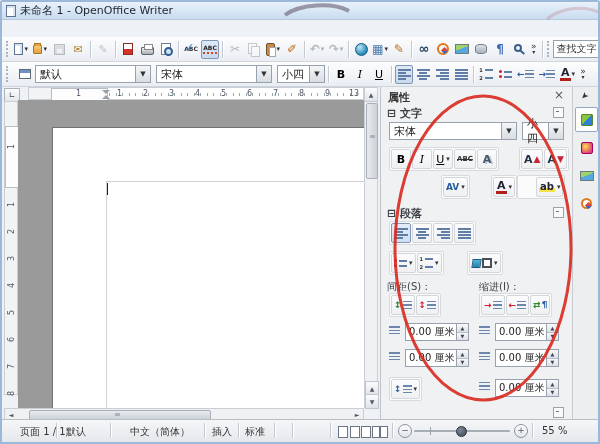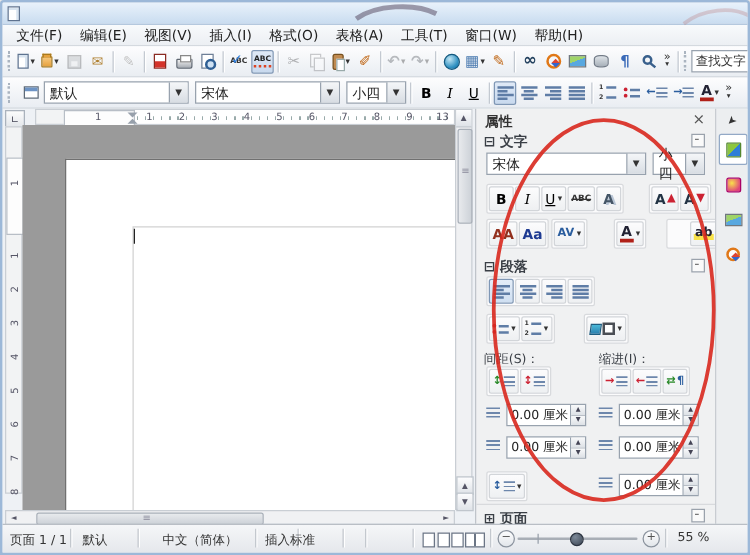--- a/index.html
+++ b/index.html
@@ -142,33 +142,23 @@
   .zbtn{position:absolute;top:4px;width:12px;height:12px;border-radius:50%;border:1px solid #8b939e;color:#555;font-size:9px;line-height:10px;text-align:center;background:linear-gradient(#fdfdfe,#e2e6ea);}
   svg.anno{position:absolute;left:0;top:0;pointer-events:none;}
 </style>
 </head>
 <body>
 
 <div class="app">
 
   <div class="abs titlebar">
     <span class="mi mi-doc"></span>
+    <span class="title-txt">未命名 1 - OpenOffice Writer</span>
   </div>
 
-  <div class="abs menubar">
-    <span class="menu-item">文件(F)</span>
-    <span class="menu-item">编辑(E)</span>
-    <span class="menu-item">视图(V)</span>
-    <span class="menu-item">插入(I)</span>
-    <span class="menu-item">格式(O)</span>
-    <span class="menu-item">表格(A)</span>
-    <span class="menu-item">工具(T)</span>
-    <span class="menu-item">窗口(W)</span>
-    <span class="menu-item">帮助(H)</span>
-  </div>
 
   <div class="abs tb" style="top:35px;">
     <span class="grip"></span>
     <span class="tbtn">
         <span class="mi mi-doc"></span>
         <span class="caret">▾</span>
       </span>
     <span class="tbtn">
         <span class="mi mi-folder"></span>
         <span class="caret">▾</span>
@@ -437,37 +427,33 @@
         <span class="sbtn2">
             <span class="bI" style="color:#234;">A</span>
             <span class="ga rd">▲</span>
           </span>
         <span class="sbtn2">
             <span class="bI" style="color:#234;">A</span>
             <span class="ga rd">▼</span>
           </span>
       </span>
 
-      <span class="sgroup" style="left:8px;top:88px;">
-        <span class="sbtn2 bI" style="color:#92301e;">AA</span>
-        <span class="sbtn2 bI" style="color:#1e3a92;">Aa</span>
-      </span>
       <span class="sgroup" style="left:60px;top:88px;">
         <span class="sbtn2">
             <span class="bI" style="color:#2a5d9e;font-size:9px;">AV</span>
             <span class="caret">▾</span>
           </span>
       </span>
       <span class="sgroup" style="left:110px;top:88px;">
         <span class="sbtn2">
             <span class="acolor">A</span>
             <span class="caret">▾</span>
           </span>
       </span>
-      <span class="sgroup" style="left:152px;top:88px;padding-left:18px;">
+      <span class="sgroup" style="left:136px;top:88px;padding-left:18px;">
         <span class="sbtn2">
             <span class="ahl">ab</span>
             <span class="caret">▾</span>
           </span>
       </span>
 
       <span class="sect" style="top:119px;"><span>⊟</span> <span>段落</span></span>
       <span class="optbox" style="top:120px;"></span>
 
       <span class="sgroup" style="left:8px;top:134px;">
@@ -600,21 +586,20 @@
       </span>
       <span class="fico" style="left:98px;top:295px;"><span class="bars" style="width:11px;"></span></span>
       <span class="spinf" style="left:114px;top:292px;">
           <span>0.00 厘米</span>
           <span class="spb">
             <i>▲</i>
             <i>▼</i>
           </span>
         </span>
 
-      <span class="sect" style="top:316px;border-top:1px solid #d8dadd;left:0;right:0;padding:3px 0 0 6px;"><span>⊞</span> <span>页面</span></span>
       <span class="optbox" style="top:320px;"></span>
     </div>
 
     <div class="abs tabstrip">
       <span class="pinico">➤</span>
       <span class="stab sel" style="top:20px;">
           <span class="mi mi-cube"></span>
         </span>
       <span class="stab" style="top:48px;">
           <span class="mi mi-paint"></span>
@@ -622,29 +607,29 @@
       <span class="stab" style="top:76px;">
           <span class="mi mi-gallery"></span>
         </span>
       <span class="stab" style="top:104px;">
           <span class="mi mi-compass"></span>
         </span>
     </div>
   </div>
 
   <div class="abs statusbar">
-    <span class="scell" style="left:6px;">页面 1 / 1</span>
+    <span class="scell" style="left:18px;">页面 1 / 1</span>
     <span class="ssep" style="left:54px;"></span>
     <span class="scell" style="left:64px;">默认</span>
     <span class="ssep" style="left:108px;"></span>
     <span class="scell" style="left:128px;">中文（简体）</span>
     <span class="ssep" style="left:202px;"></span>
     <span class="scell" style="left:210px;">插入</span>
     <span class="ssep" style="left:236px;"></span>
-    <span class="scell" style="left:230px;">标准</span>
+    <span class="scell" style="left:243px;">标准</span>
     <span class="ssep" style="left:272px;"></span>
     <span class="ssep" style="left:290px;"></span>
     <span class="ssep" style="left:328px;"></span>
     <span class="scell" style="left:336px;top:6px;"><span class="vp"></span></span>
     <span class="scell" style="left:348px;top:6px;"><span class="vp"></span><span class="vp" style="margin-left:1px;"></span></span>
     <span class="scell" style="left:370px;top:6px;"><span class="vp2"></span></span>
     <span class="ssep" style="left:390px;"></span>
     <span class="zbtn" style="left:396px;">−</span>
     <span class="ztrack" style="left:412px;width:96px;"></span>
     <span class="ztick" style="left:428px;"></span>

